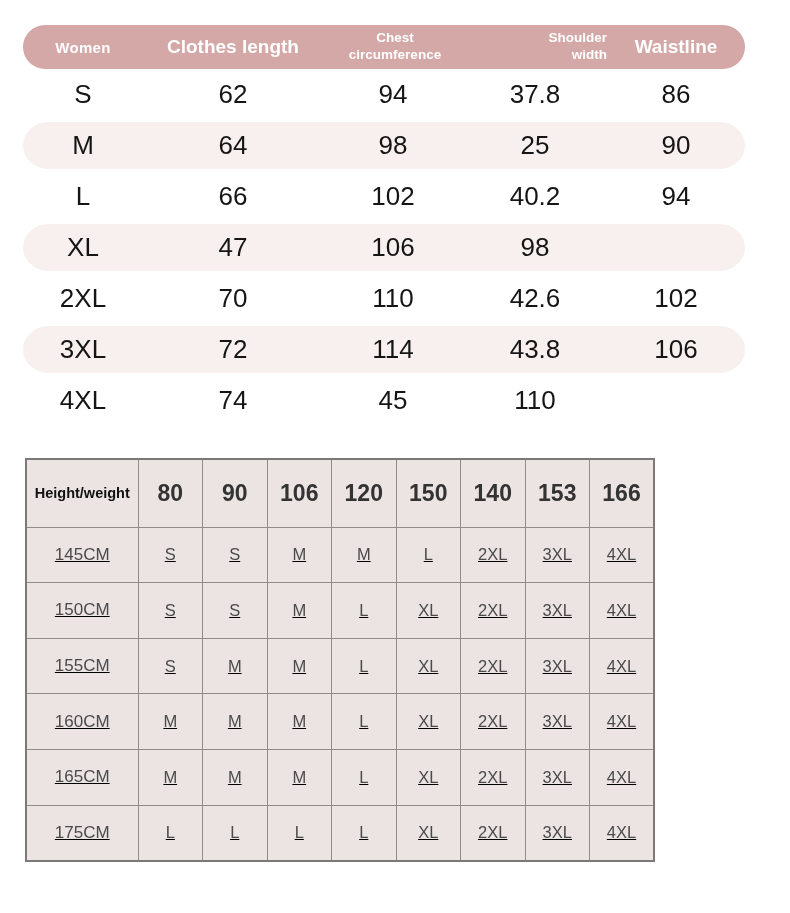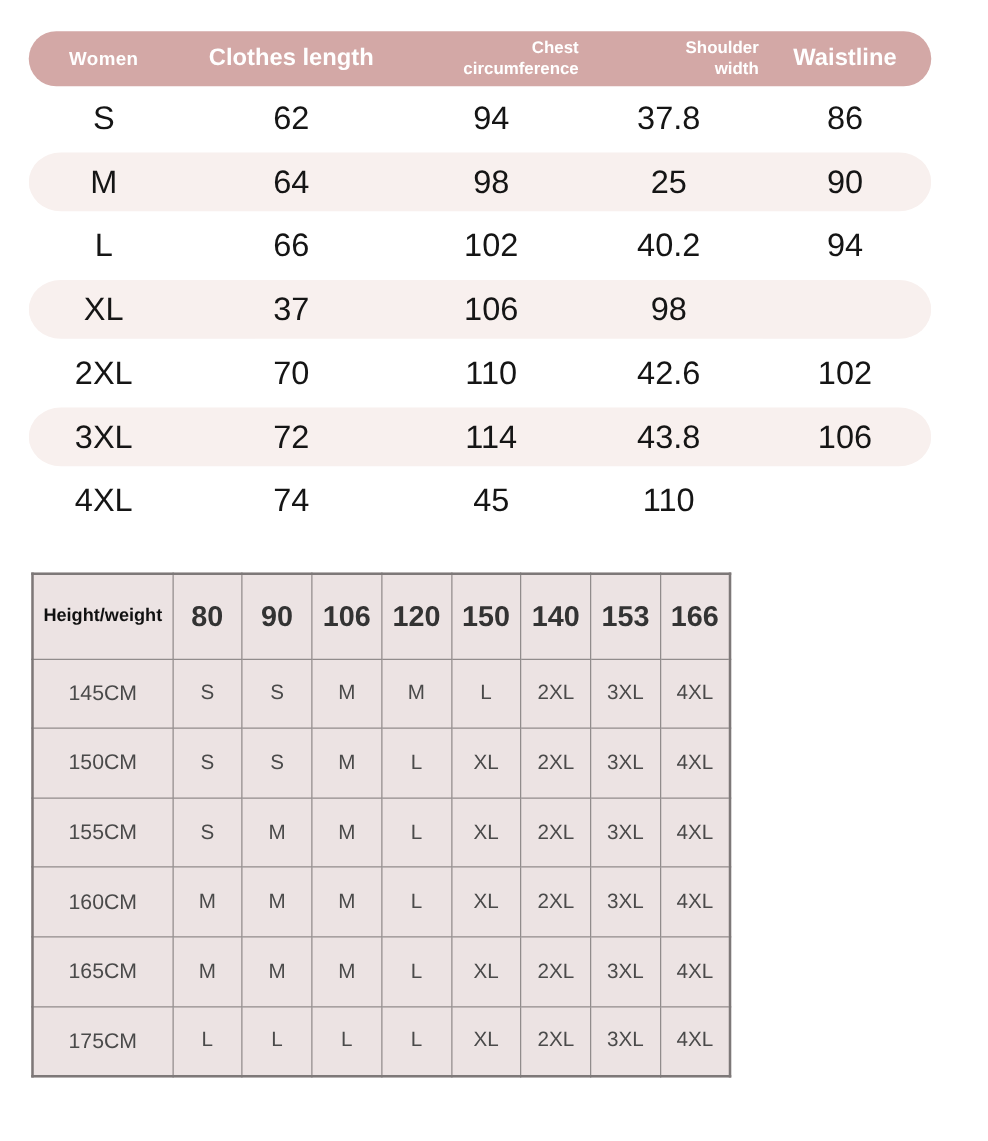--- a/index.html
+++ b/index.html
@@ -20,21 +20,21 @@
     height: 44px;
     align-items: center;
     background: var(--size-header-bg, #d3a8a6);
     color: var(--size-header-text, #ffffff);
     border-radius: 22px;
     font-weight: bold;
   }
   .sh-cell { text-align: center; }
   .sh-0 { font-size: 15px; letter-spacing: .3px; }
   .sh-1 { font-size: 19px; }
-  .sh-2 { text-align: right; padding-left: 4px;  font-size: 13.5px; line-height: 1.25; }
+  .sh-2 { text-align: center; padding-left: 4px;  font-size: 13.5px; line-height: 1.25; }
   .sh-3 { text-align: right; padding-left: 44px; font-size: 13.5px; line-height: 1.25; }
   .sh-4 { font-size: 19px; }
 
   .size-row {
     display: grid;
     grid-template-columns: 120px 180px 140px 144px 138px;
     height: 51px;
     box-sizing: border-box;
     align-items: center;
     text-align: center;
@@ -44,34 +44,34 @@
   .size-row.alt {
     background: var(--alt-row-bg, #f8f0ee);
     border-radius: 26px;
     background-clip: content-box;
     padding: 2px 0;
   }
 
   
   .fit-table {
     position: absolute; left: 25px; top: 458px;
-    width: 560px; height: 404px;
+    width: 630px; height: 404px;
     border-collapse: collapse;
     table-layout: fixed;
     background: var(--fit-bg, #ece3e3);
     border: 2px solid var(--fit-outer-border, #7d7878);
   }
   .fit-table th, .fit-table td {
     border: 1px solid var(--fit-border, #918c8c);
     text-align: center;
     vertical-align: middle;
     padding: 0;
   }
   .fit-table thead tr { height: 68px; }
-  .fit-table tbody tr { height: 48px; }
+  .fit-table tbody tr { height: 48px; text-decoration: underline; }
   .col-height { width: 112px; }
   .corner {
     font-size: 14.5px; font-weight: bold;
     color: var(--corner-text, #111111);
   }
   .w-cell {
     font-size: 23px; font-weight: bold;
     color: var(--fit-header-text, #333333);
   }
   .h-cell { font-size: 17px; color: var(--fit-text, #4a4a4a); }
@@ -117,21 +117,21 @@
       </div>
       <div class="size-row">
         <div class="s-cell">L</div>
         <div class="s-cell">66</div>
         <div class="s-cell">102</div>
         <div class="s-cell">40.2</div>
         <div class="s-cell">94</div>
       </div>
       <div class="size-row alt">
         <div class="s-cell">XL</div>
-        <div class="s-cell">37</div>
+        <div class="s-cell">47</div>
         <div class="s-cell">106</div>
         <div class="s-cell">98</div>
       </div>
       <div class="size-row">
         <div class="s-cell">2XL</div>
         <div class="s-cell">70</div>
         <div class="s-cell">110</div>
         <div class="s-cell">42.6</div>
         <div class="s-cell">102</div>
       </div>

